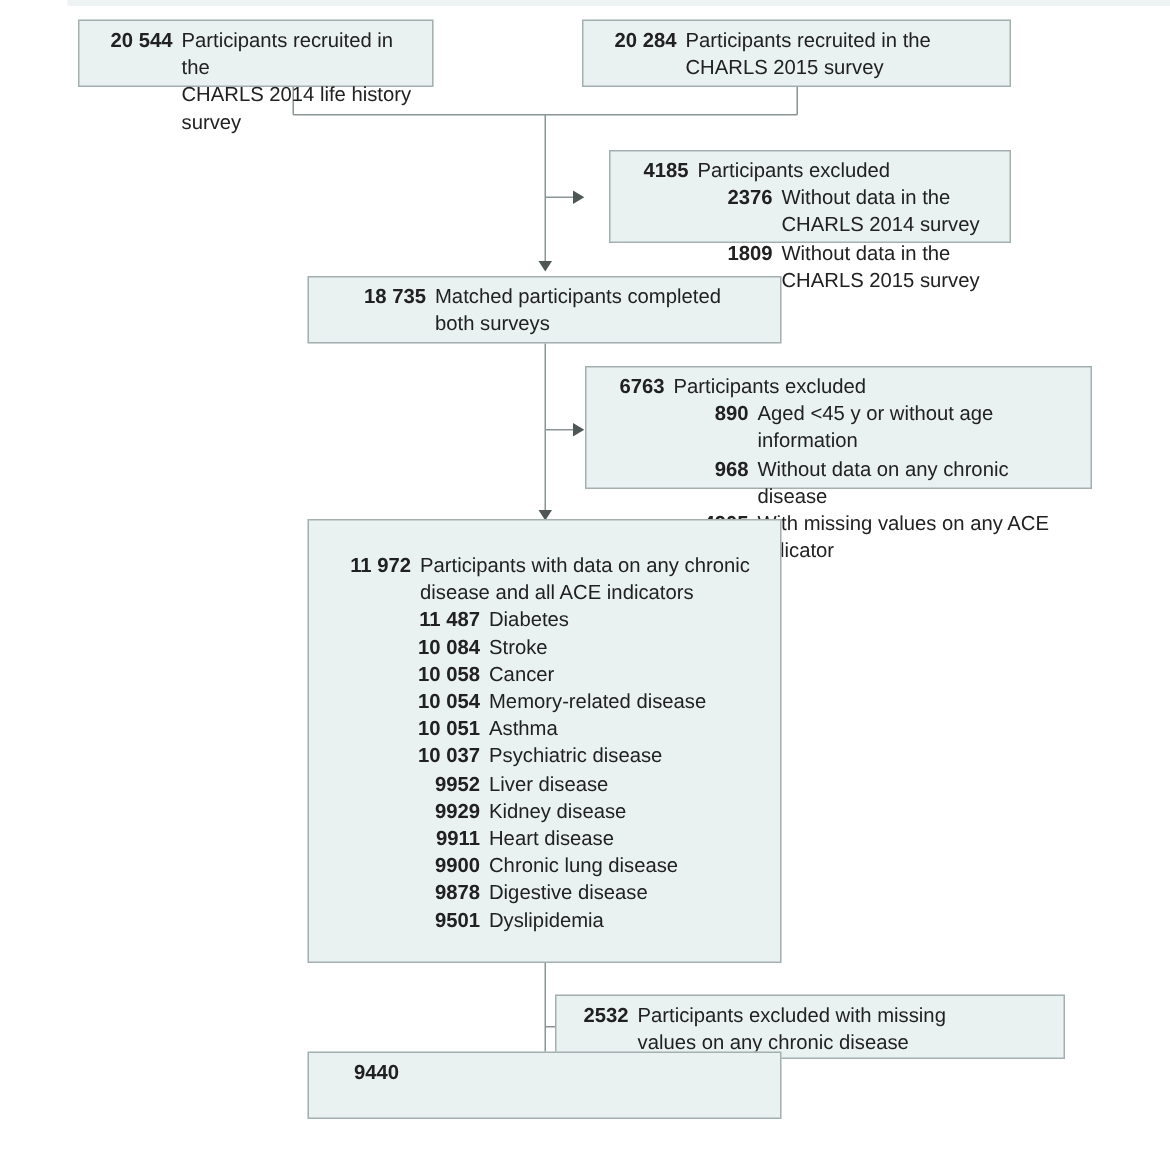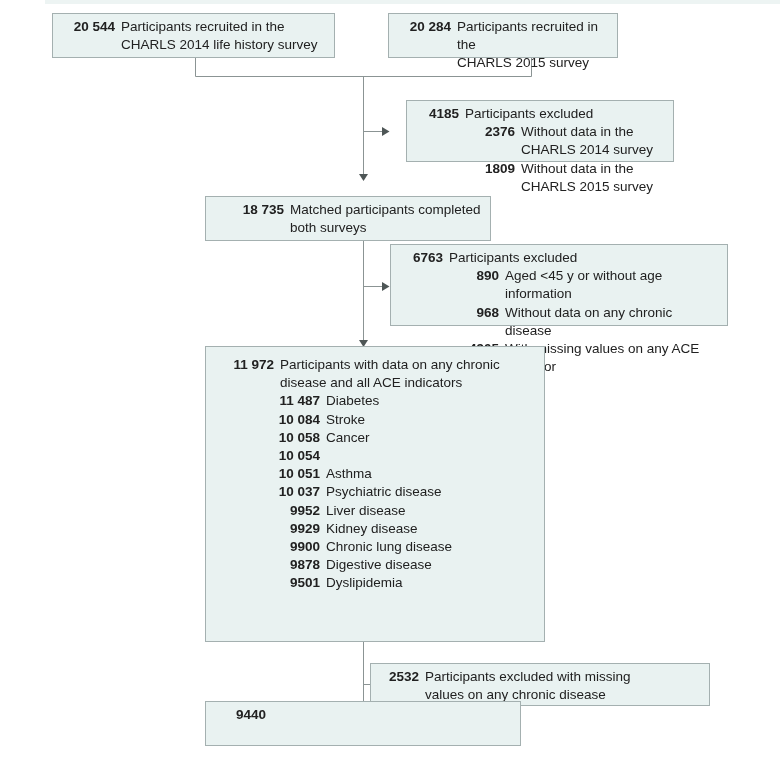--- a/index.html
+++ b/index.html
@@ -41,29 +41,29 @@
     <path class="wire" d="M363.5,642 V720"></path>
     <path class="wire" d="M363.5,684.5 H382"></path>
     <polygon class="ah" points="359,174 368,174 363.5,181"></polygon>
     <polygon class="ah" points="382,127 382,136 389.5,131.5"></polygon>
     <polygon class="ah" points="359,340 368,340 363.5,347"></polygon>
     <polygon class="ah" points="382,282 382,291 389.5,286.5"></polygon>
     <polygon class="ah" points="359,720 368,720 363.5,727"></polygon>
     <polygon class="ah" points="382,680 382,689 389.5,684.5"></polygon>
   </svg>
 
-  <div class="box" style="left:52px;top:13px;width:283px;height:45px">
+  <div class="box" style="left:52px;top:13px;width:237px;height:45px">
     <div class="row">
       <span class="num w52">20 544</span>
       <span class="lbl">Participants recruited in the
 CHARLS 2014 life history survey</span>
     </div>
   </div>
 
-  <div class="box" style="left:388px;top:13px;width:230px;height:45px">
+  <div class="box" style="left:388px;top:13px;width:286px;height:45px">
     <div class="row">
       <span class="num w52">20 284</span>
       <span class="lbl">Participants recruited in the
 CHARLS 2015 survey</span>
     </div>
   </div>
 
   <div class="box" style="left:406px;top:100px;width:268px;height:62px">
     <div class="row">
       <span class="num w42">4185</span>
@@ -72,21 +72,21 @@
     <div class="row">
       <span class="num w98">2376</span>
       <span class="lbl">Without data in the CHARLS 2014 survey</span>
     </div>
     <div class="row">
       <span class="num w98">1809</span>
       <span class="lbl">Without data in the CHARLS 2015 survey</span>
     </div>
   </div>
 
-  <div class="box" style="left:205px;top:196px;width:286px;height:45px">
+  <div class="box" style="left:205px;top:184px;width:316px;height:45px">
     <div class="row">
       <span class="num w68">18 735</span>
       <span class="lbl">Matched participants completed
 both surveys</span>
     </div>
   </div>
 
   <div class="box" style="left:390px;top:244px;width:338px;height:82px">
     <div class="row">
       <span class="num w42">6763</span>
@@ -99,56 +99,61 @@
     <div class="row">
       <span class="num w98">968</span>
       <span class="lbl">Without data on any chronic disease</span>
     </div>
     <div class="row">
       <span class="num w98">4905</span>
       <span class="lbl">With missing values on any ACE indicator</span>
     </div>
   </div>
 
-  <div class="box" style="left:205px;top:346px;width:340px;height:296px;padding-top:9px">
+  <div class="box" style="left:205px;top:346px;width:316px;height:296px;padding-top:21px">
     <div class="row">
       <span class="num w58">11 972</span>
       <span class="lbl">Participants with data on any chronic
 disease and all ACE indicators</span>
     </div>
     <div class="row">
       <span class="num w104">11 487</span>
       <span class="lbl">Diabetes</span>
     </div>
     <div class="row">
       <span class="num w104">10 084</span>
       <span class="lbl">Stroke</span>
     </div>
     <div class="row">
       <span class="num w104">10 058</span>
       <span class="lbl">Cancer</span>
     </div>
     <div class="row">
       <span class="num w104">10 054</span>
+      <span class="lbl">Memory-related disease</span>
     </div>
     <div class="row">
       <span class="num w104">10 051</span>
       <span class="lbl">Asthma</span>
     </div>
     <div class="row">
       <span class="num w104">10 037</span>
       <span class="lbl">Psychiatric disease</span>
     </div>
     <div class="row">
       <span class="num w104">9952</span>
       <span class="lbl">Liver disease</span>
     </div>
     <div class="row">
       <span class="num w104">9929</span>
       <span class="lbl">Kidney disease</span>
+    </div>
+    <div class="row">
+      <span class="num w104">9911</span>
+      <span class="lbl">Heart disease</span>
     </div>
     <div class="row">
       <span class="num w104">9900</span>
       <span class="lbl">Chronic lung disease</span>
     </div>
     <div class="row">
       <span class="num w104">9878</span>
       <span class="lbl">Digestive disease</span>
     </div>
     <div class="row">

